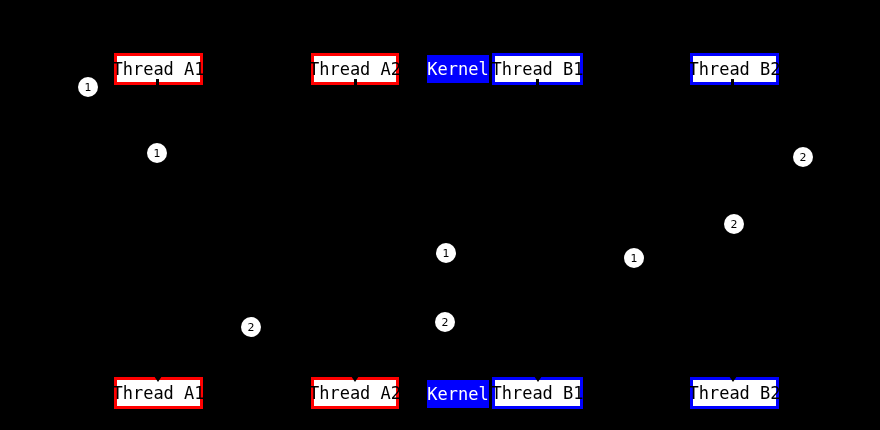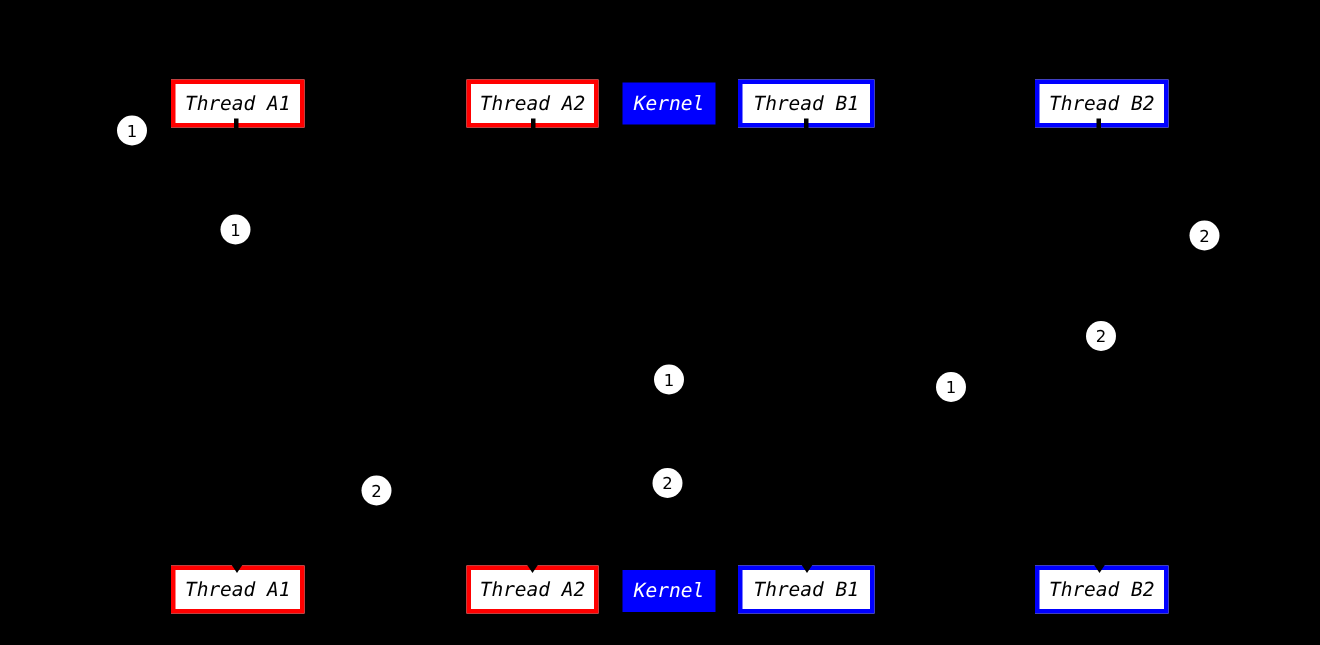--- a/index.html
+++ b/index.html
@@ -10,29 +10,28 @@
   }
   html,body{margin:0;padding:0;background:var(--background);}
   .stage{
     position:relative;width:880px;height:430px;background:var(--background);
     overflow:hidden;font-family:"DejaVu Sans Mono",monospace;
   }
   .box{
     position:absolute;box-sizing:border-box;height:32px;
     background:var(--box-bg);color:var(--box-text);
     display:flex;align-items:center;justify-content:center;
-    font-size:13px;letter-spacing:0;white-space:nowrap;
+    font-size:17px;letter-spacing:0;white-space:nowrap;
     font-family:"DejaVu Sans Mono",monospace;
-    font-style:italic;
   }
   .box.a{border:3px solid var(--thread-a-border);}
   .box.b{border:3px solid var(--thread-b-border);}
   .box.kernel{
     background:var(--kernel-bg);color:var(--kernel-text);
-    border:none;height:28px;
+    border:none;height:28px;margin-left:12px;
   }
   .marker{
     position:absolute;width:20px;height:20px;border-radius:50%;
     background:var(--marker-bg);color:var(--marker-text);
     display:flex;align-items:center;justify-content:center;
     font-family:"DejaVu Sans",sans-serif;font-size:11px;line-height:1;
     transform:translate(-50%,-50%);
   }
   
   .stub{

